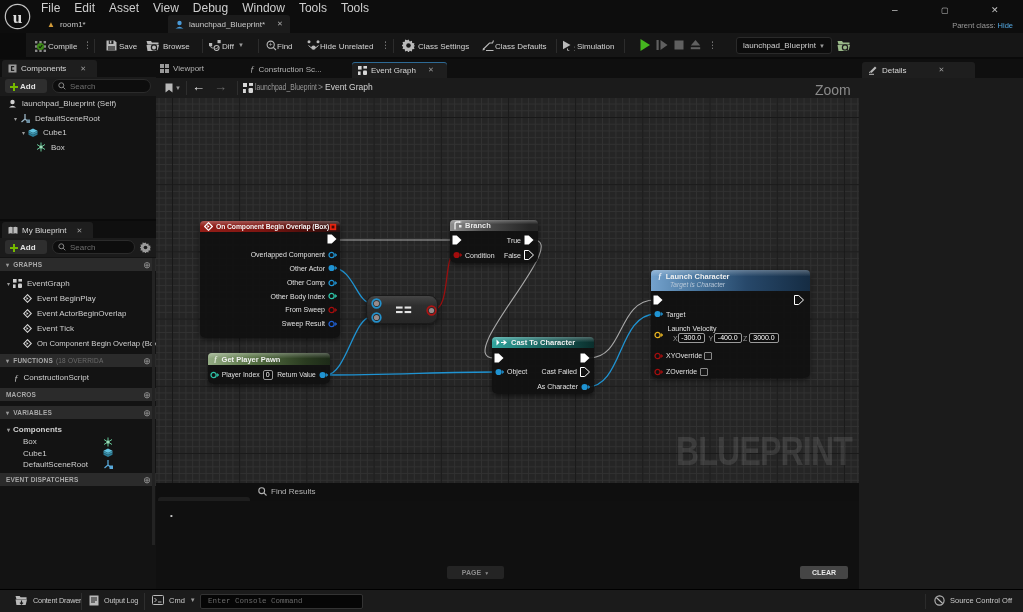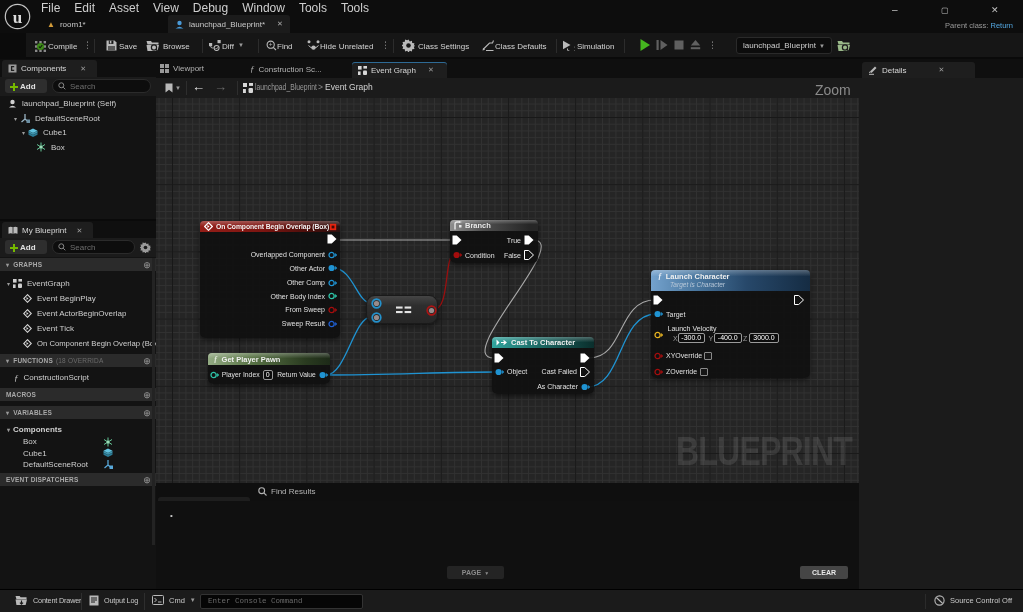--- a/index.html
+++ b/index.html
@@ -72,21 +72,21 @@
       <span>Asset</span>
       <span>View</span>
       <span>Debug</span>
       <span>Window</span>
       <span>Tools</span>
       <span>Tools</span>
     </div>
   <span class="abs" style="left:892px;top:4px;color:#c0c0c0;font-size:10px">–</span>
     <span class="abs" style="left:941px;top:6px;color:#c0c0c0;font-size:8px">▢</span>
     <span class="abs" style="left:991px;top:5px;color:#c0c0c0;font-size:9px">✕</span>
-  <div id="parentclass" class="abs">Parent class: <b>Return</b></div>
+  <div id="parentclass" class="abs">Parent class: <b>Hide</b></div>
   <div id="tab-room" class="atab abs"><span style="color:#d29b39;margin-right:5px">▲</span>room1*</div>
   <div id="tab-bp" class="atab abs"><svg width="9" height="9" viewBox="0 0 9 9" style="margin-right:5px">
         <circle cx="4.5" cy="3" r="2.2" fill="#4a9ad8"></circle>
         <path d="M1 8.5 q3.5-3.4 7 0 z" fill="#4a9ad8"></path>
         <line x1="0.8" y1="8.7" x2="8.2" y2="8.7" stroke="#2a5a80" stroke-width="0.8"></line>
       </svg>launchpad_Blueprint*<span style="margin-left:12px;color:#aaa;font-size:7px">✕</span></div>
 </div>
 <div id="toolbar" class="abs">
   <svg class="abs" style="left:9px;top:7.5px" width="11" height="11" viewBox="0 0 11 11">
       <g fill="#8a8a8a">

